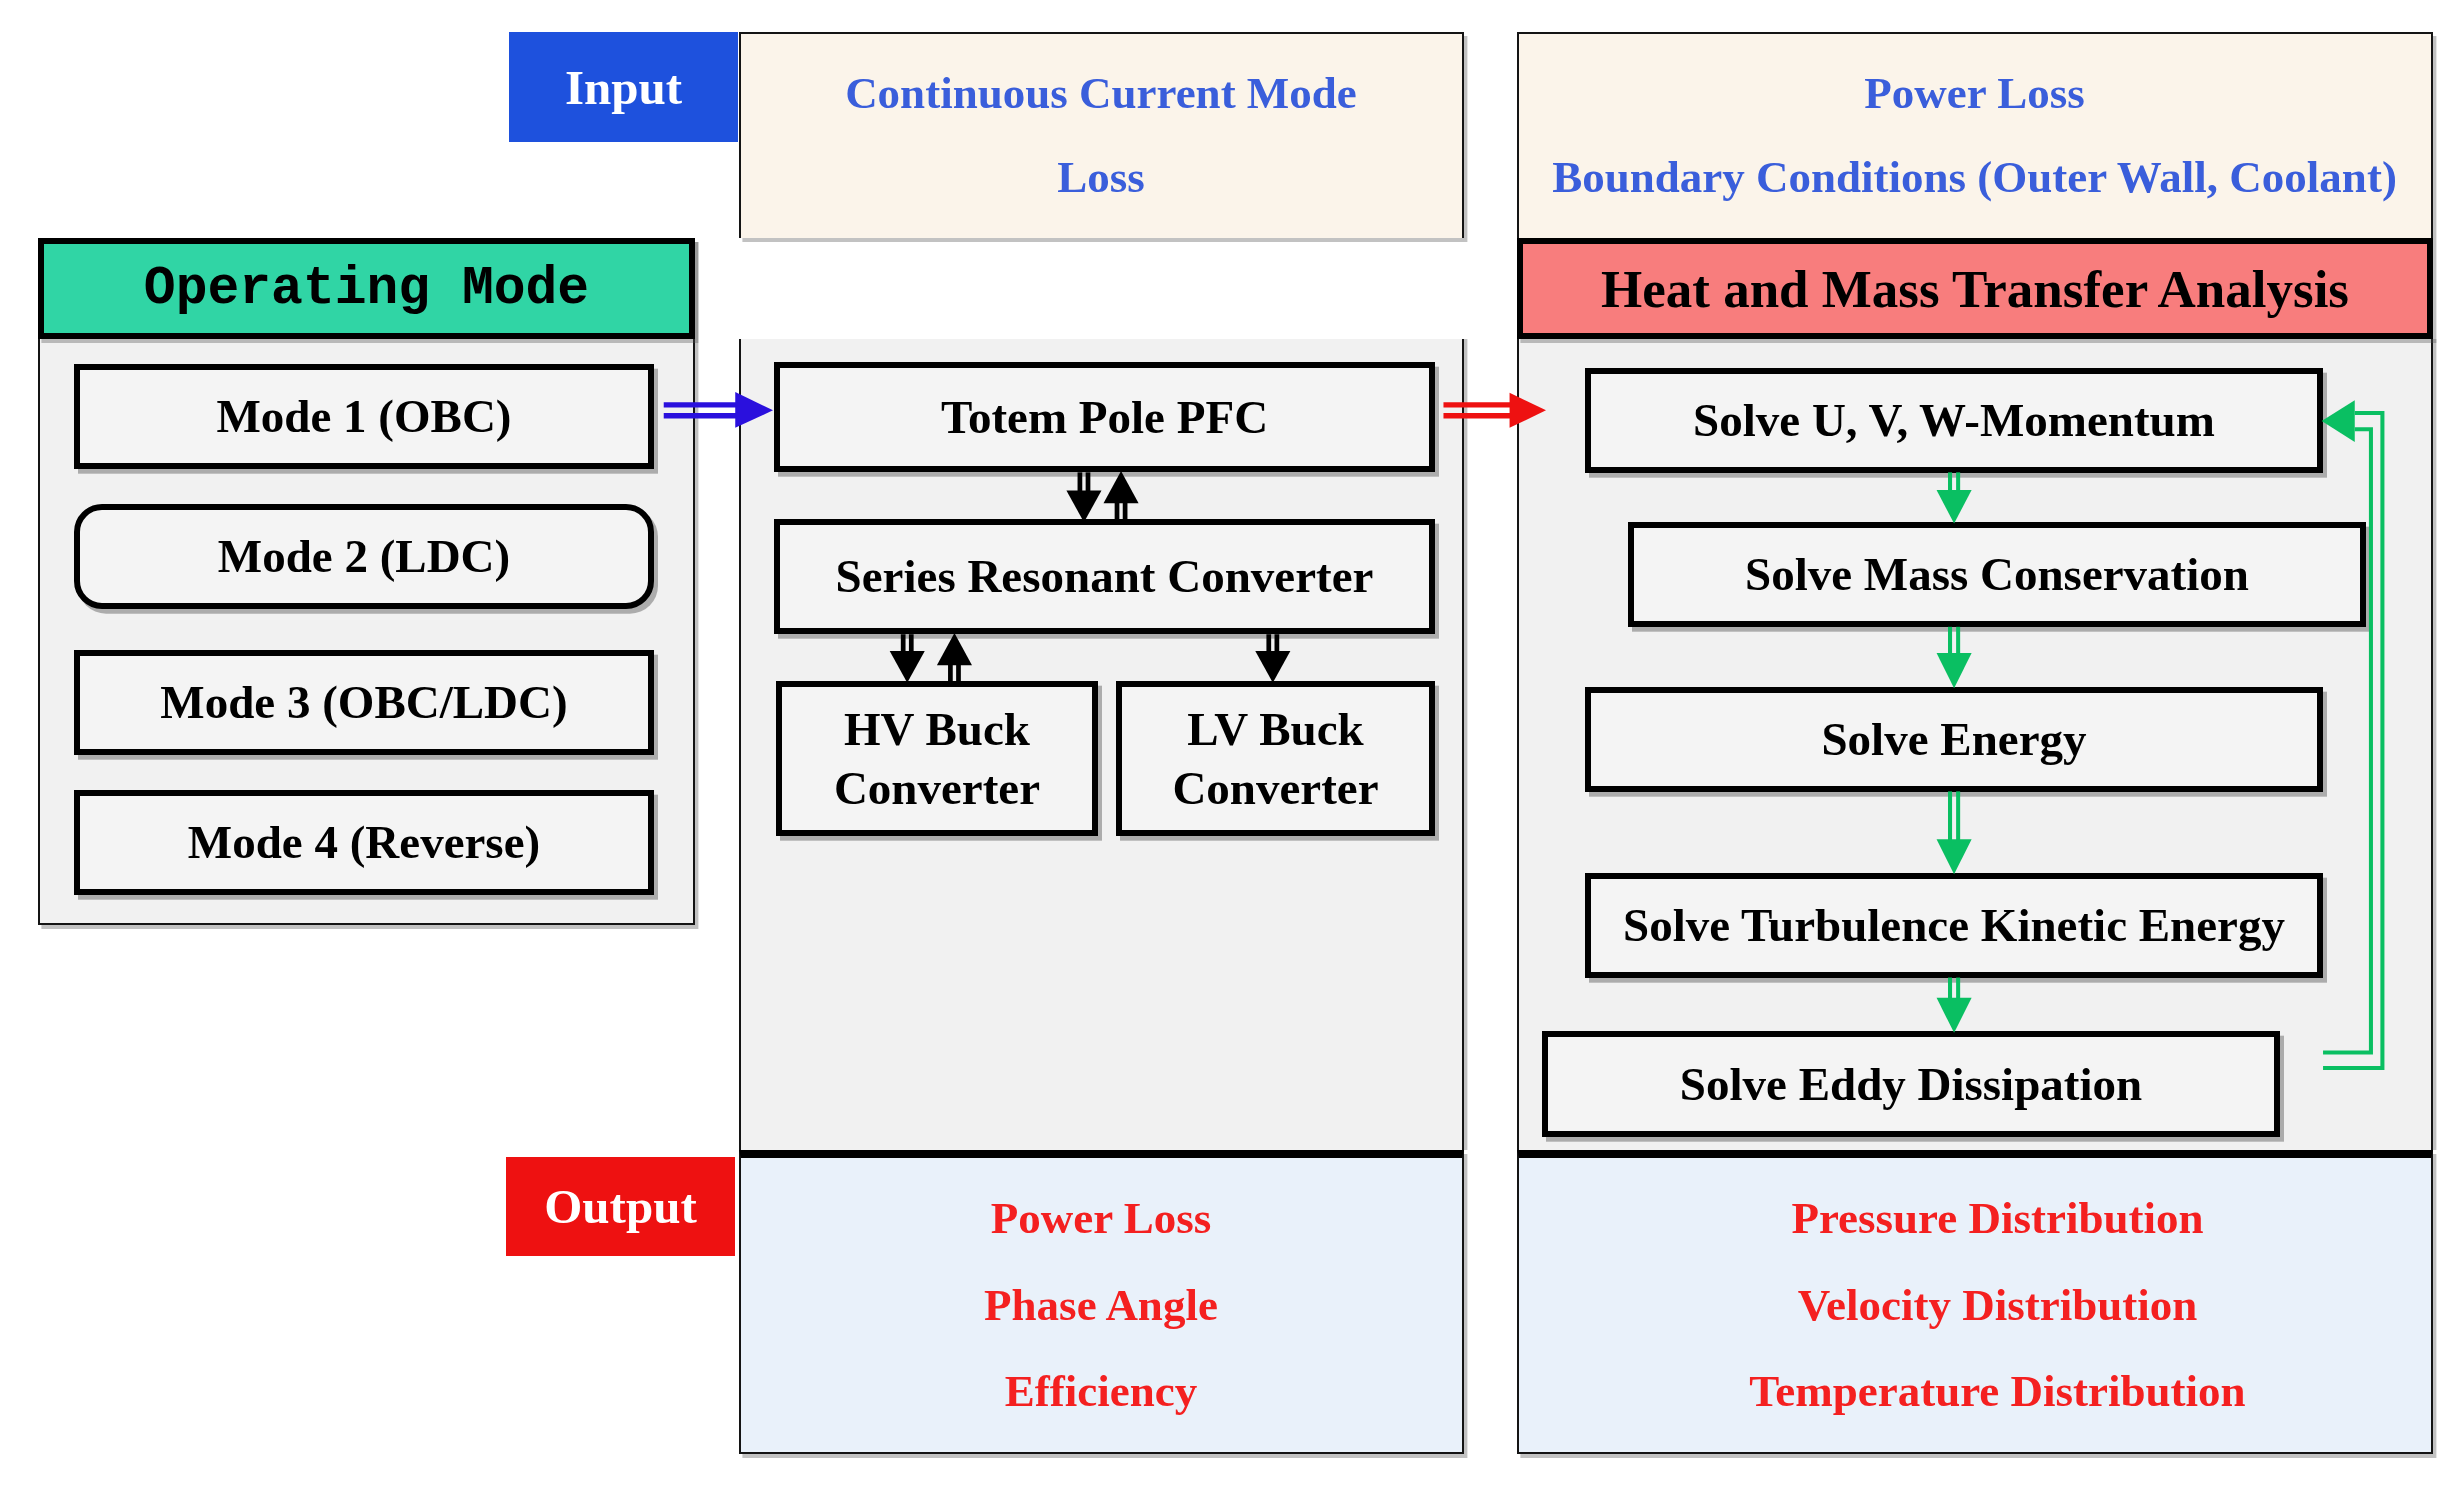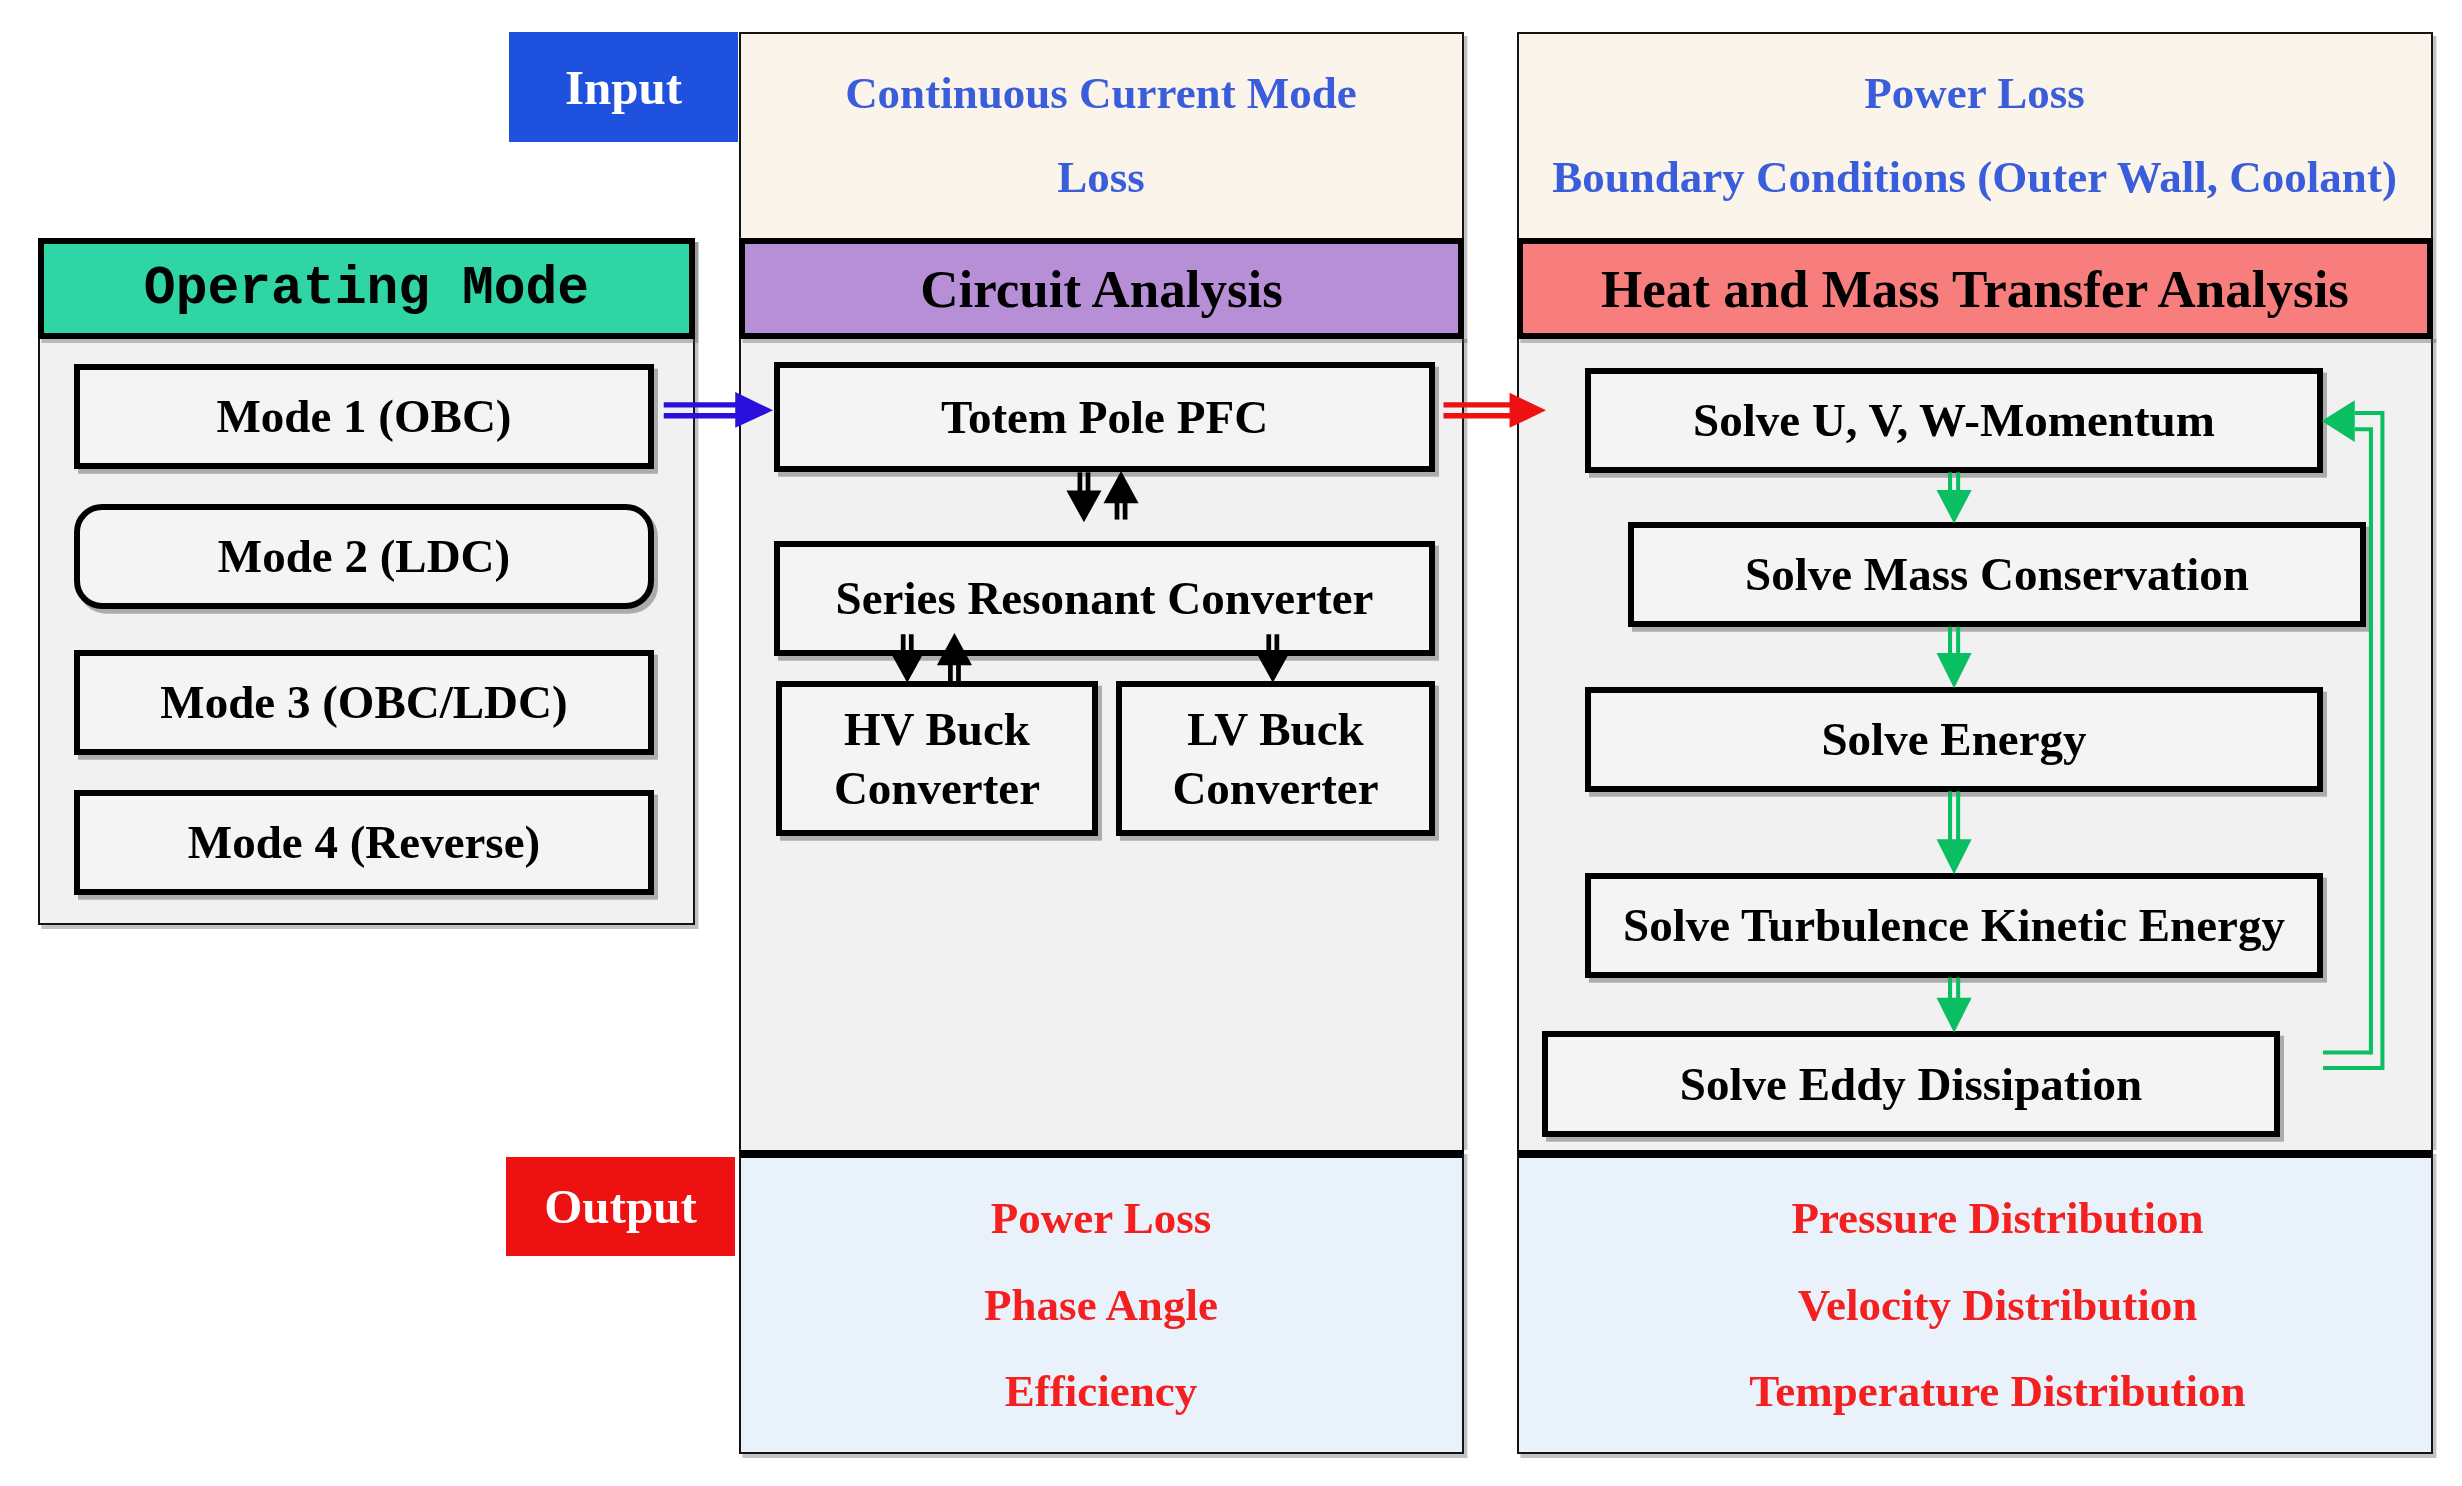--- a/index.html
+++ b/index.html
@@ -59,31 +59,30 @@
   <div class="abs fbox" style="left:74px;top:364px;width:580px;height:105px;">Mode 1 (OBC)</div>
   <div class="abs fbox" style="left:74px;top:504px;width:580px;height:105px;border-radius:28px;">Mode 2 (LDC)</div>
   <div class="abs fbox" style="left:74px;top:650px;width:580px;height:105px;">Mode 3 (OBC/LDC)</div>
   <div class="abs fbox" style="left:74px;top:790px;width:580px;height:105px;">Mode 4 (Reverse)</div>
 
   <div class="abs sect cream" style="left:739px;top:32px;width:725px;height:206px;"></div>
   <div class="abs io-lines in-lines" style="left:741px;top:35px;width:720px;height:200px;">
     <div>Continuous Current Mode</div>
     <div>Loss</div>
   </div>
-  <div class="abs hdr hdr-purple" style="left:739px;top:238px;width:725px;height:101px;">Circuit Analysis</div>
   <div class="abs sect body-sect" style="left:739px;top:339px;width:725px;height:811px;"></div>
   <div class="abs sect out-sect" style="left:739px;top:1150px;width:725px;height:304px;"></div>
   <div class="abs io-lines out-lines" style="left:741px;top:1158px;width:720px;height:293px;">
     <div>Power Loss</div>
     <div>Phase Angle</div>
     <div>Efficiency</div>
   </div>
 
   <div class="abs fbox" style="left:774px;top:362px;width:661px;height:110px;">Totem Pole PFC</div>
-  <div class="abs fbox" style="left:774px;top:541px;width:661px;height:115px;">Series Resonant Converter</div>
+  <div class="abs fbox" style="left:774px;top:519px;width:661px;height:115px;">Series Resonant Converter</div>
   <div class="abs fbox" style="left:776px;top:681px;width:322px;height:155px;padding:0 27px;">HV Buck Converter</div>
   <div class="abs fbox" style="left:1116px;top:681px;width:319px;height:155px;padding:0 27px;">LV Buck Converter</div>
 
   <div class="abs sect cream" style="left:1517px;top:32px;width:916px;height:206px;"></div>
   <div class="abs io-lines in-lines" style="left:1519px;top:35px;width:911px;height:200px;">
     <div>Power Loss</div>
     <div>Boundary Conditions (Outer Wall, Coolant)</div>
   </div>
   <div class="abs hdr hdr-salmon" style="left:1517px;top:238px;width:916px;height:101px;">Heat and Mass Transfer Analysis</div>
   <div class="abs sect body-sect" style="left:1517px;top:339px;width:916px;height:811px;"></div>

